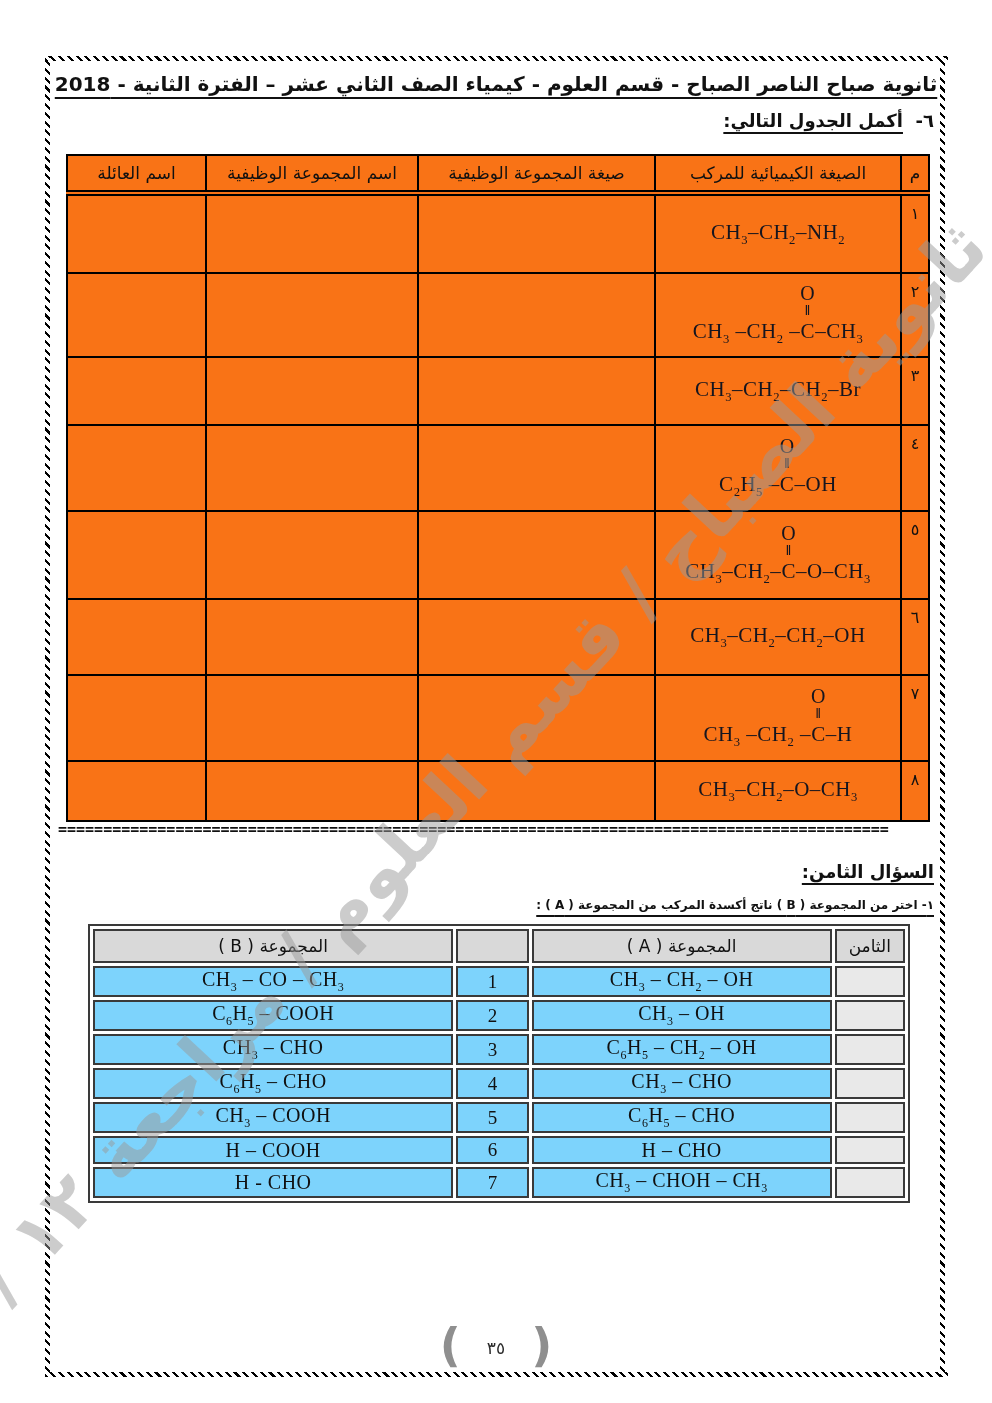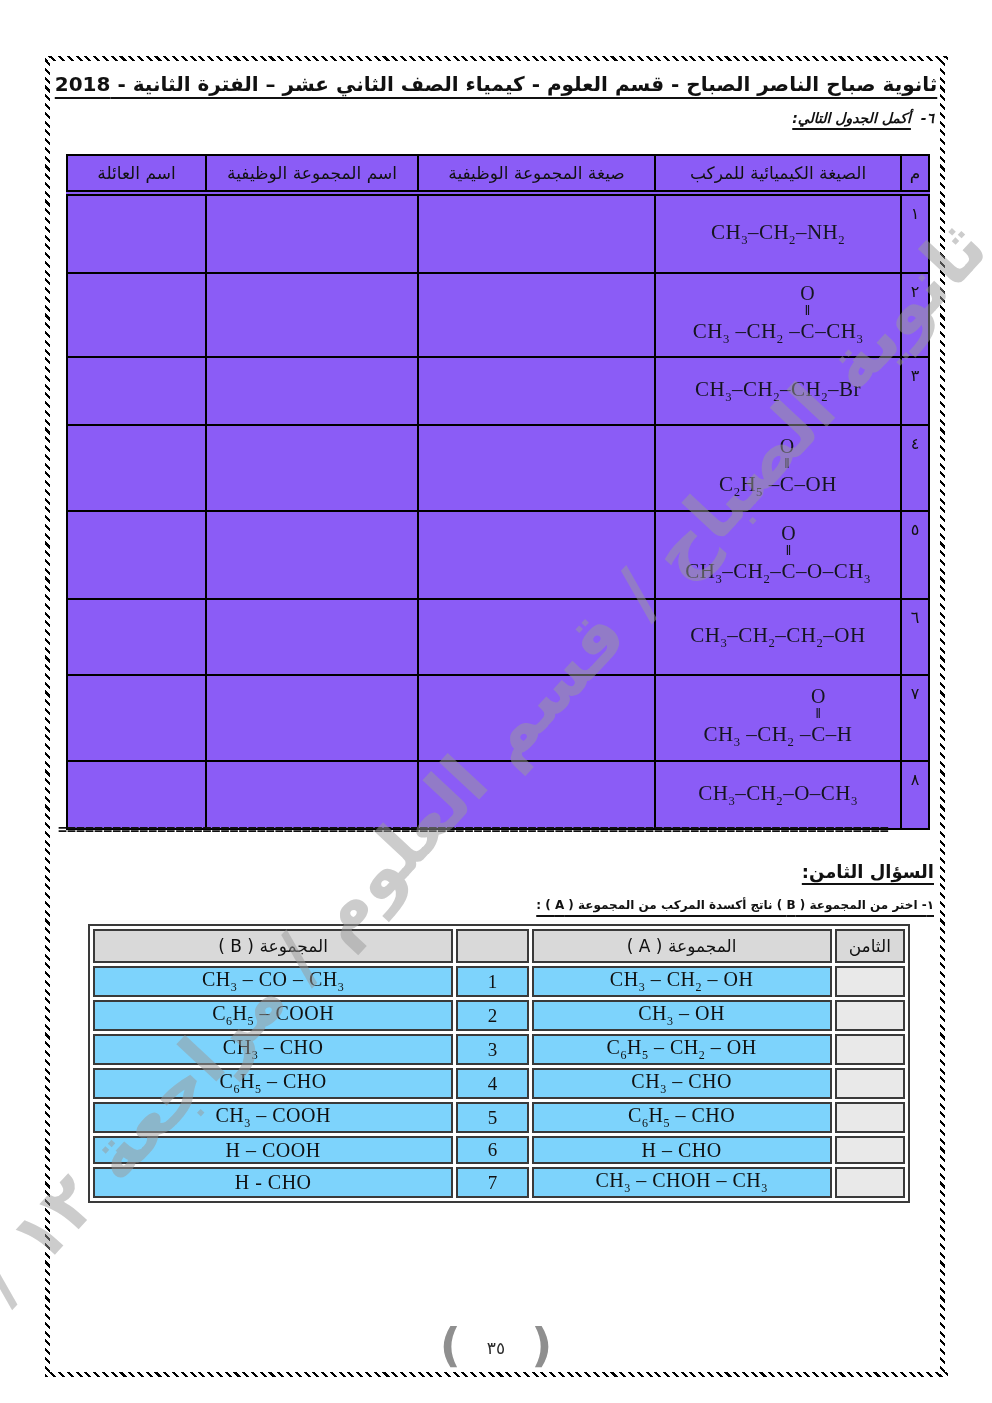--- a/index.html
+++ b/index.html
@@ -17,29 +17,29 @@
   .zz-right  { top:40px;  height:1321px; left:940px; width:5px; }
 
   .doc-title {
     position:absolute; top:56px; left:0; width:100%; text-align:center;
     font-size:20px; font-weight:bold;
     text-decoration:underline; text-decoration-thickness:2px; text-underline-offset:6px;
     direction:rtl;
   }
   .q6-line {
     position:absolute; top:94px; right:58px; direction:rtl;
-    font-size:14px; font-weight:bold;font-style:italic;
+    font-size:18px; font-weight:bold;
   }
   .q6-line .u { text-decoration:underline; text-decoration-thickness:2px; text-underline-offset:5px; }
 
   
   .t1 {
     position:absolute; top:138px; left:66px;
     border-collapse:collapse; table-layout:fixed; width:862px;
-    background:#8b5cf6;
+    background:#f97316;
   }
   .t1 th, .t1 td { border:2.5px solid #000; }
   .t1 thead th {
     height:38px; font-size:17px; font-weight:normal; text-align:center;
     border-bottom:6px double #000; padding:2px 4px;
   }
   .t1 td { text-align:center; vertical-align:middle; }
   .t1 td.numcell {
     vertical-align:top; padding-top:8px; font-size:16px;
   }
@@ -173,21 +173,21 @@
         <td><span class="formula"><span>CH</span><sub>3</sub><span>–CH</span><sub>2</sub><span>–CH</span><sub>2</sub><span>–OH</span></span></td>
         <td class="numcell">٦</td>
       </tr>
       <tr style="height:86px">
         <td></td>
         <td></td>
         <td></td>
         <td><span class="formula"><span>CH</span><sub>3</sub><span> –CH</span><sub>2</sub><span> –</span><span class="carbonyl"><span class="cO">O</span><span class="cD">‖</span><span class="cC">C</span></span><span>–H</span></span></td>
         <td class="numcell">٧</td>
       </tr>
-      <tr style="height:68px">
+      <tr style="height:60px">
         <td></td>
         <td></td>
         <td></td>
         <td><span class="formula"><span>CH</span><sub>3</sub><span>–CH</span><sub>2</sub><span>–O–CH</span><sub>3</sub></span></td>
         <td class="numcell">٨</td>
       </tr>
     </tbody>
   </table>
 
   <div class="sep">============================================================================================</div>

